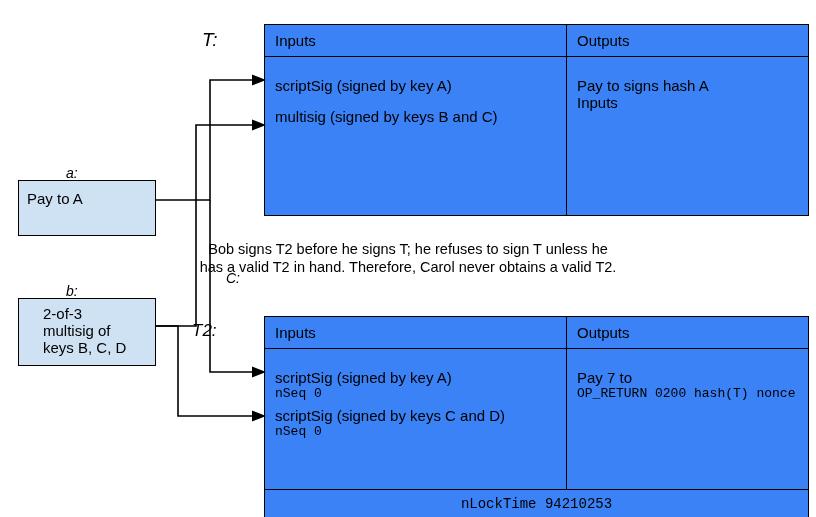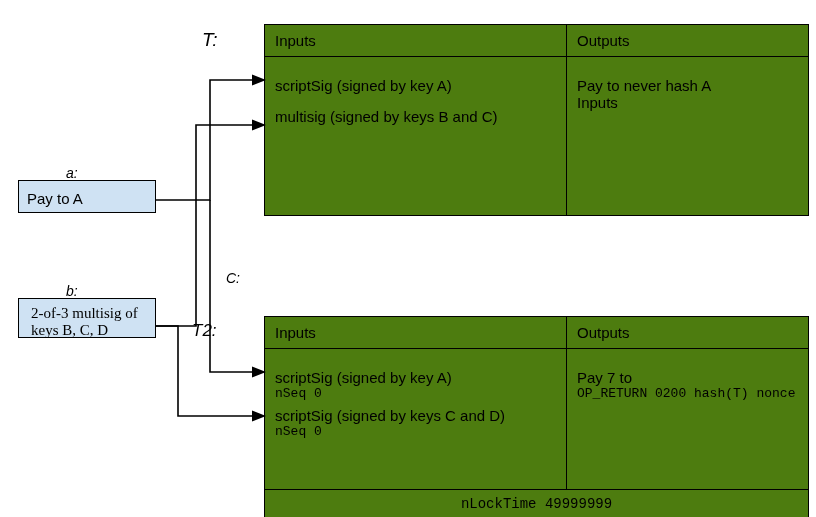--- a/index.html
+++ b/index.html
@@ -20,32 +20,32 @@
     border: 1.5px solid #000;
     box-sizing: border-box;
   }
   .label {
     position: absolute;
     font-size: 15px;
     line-height: 1.25;
   }
 
   
-  .pay-a   { left: 18px; top: 180px; width: 138px; height: 33px; padding: 9px 8px; }
-  .multisig{ left: 18px; top: 298px; width: 138px; height: 40px; padding: 6px 12px; font-family: Liberation Serif, serif; }
+  .pay-a   { left: 18px; top: 180px; width: 138px; height: 56px; padding: 9px 8px; }
+  .multisig{ left: 18px; top: 298px; width: 138px; height: 68px; padding: 6px 24px; }
 
   
   .tbl {
     position: absolute;
     border-collapse: collapse;
     table-layout: fixed;
   }
   .tbl th, .tbl td {
     border: 1.5px solid #000;
-    background: #4d7c0f;
+    background: #3b82f6;
     text-align: left;
     vertical-align: top;
   }
   .tbl th {
     font-weight: normal;
     padding: 7px 10px;
     font-size: 15px;
   }
   .tbl td { padding: 20px 10px; font-size: 15px; }
   .mono { font-family: "Courier New", Courier, monospace; font-size: 13px; }
@@ -112,27 +112,31 @@
       <th>Inputs</th>
       <th>Outputs</th>
     </tr>
     <tr>
       <td class="body">
         <div>scriptSig (signed by key A)</div>
         <div style="height:14px;"></div>
         <div>multisig (signed by keys B and C)</div>
       </td>
       <td class="body">
-        <div>Pay to never hash A</div>
+        <div>Pay to signs hash A</div>
         <div>Inputs</div>
       </td>
     </tr>
   </tbody>
     </table>
 
+  <div class="label caption">
+    <span>Bob signs T2 before he signs T; he refuses to sign T unless he</span><br>
+    <span>has a valid T2 in hand. Therefore, Carol never obtains a valid T2.</span>
+  </div>
 
   <div class="lbl-C">C:</div>
 
   <div class="label lbl-T2">T2:</div>
 
   <table class="tbl tblT2">
     <colgroup>
         <col class="c1">
         <col class="c2">
       </colgroup>
@@ -148,21 +152,21 @@
         <div style="height:6px;"></div>
         <div>scriptSig (signed by keys C and D)</div>
         <div class="small">nSeq 0</div>
       </td>
       <td class="body">
         <div>Pay 7 to</div>
         <div class="mono">OP_RETURN 0200 hash(T) nonce</div>
       </td>
     </tr>
     <tr class="footer-row">
-      <td colspan="2">nLockTime 49999999</td>
+      <td colspan="2">nLockTime 94210253</td>
     </tr>
   </tbody>
     </table>
 
   <svg class="arrows">
     <defs>
       <marker id="arrowhead" markerWidth="9" markerHeight="9" refX="7" refY="3.5" orient="auto">
         <polygon points="0 0, 9 3.5, 0 7" fill="#000"></polygon>
       </marker>
     </defs>

